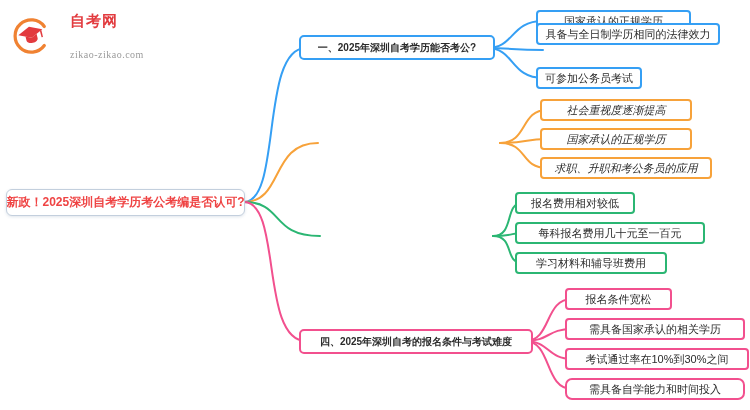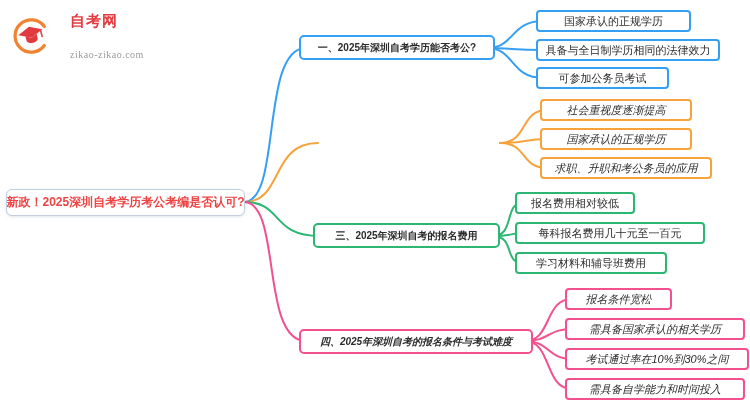--- a/index.html
+++ b/index.html
@@ -23,21 +23,21 @@
   }
   .node.root{
     border:1px solid #c3cfdd;border-radius:6px;font-weight:bold;color:#ef4444;
     box-shadow:0 1px 3px rgba(80,110,150,.18);font-size:12px;
   }
   .node.branch{font-weight:bold;height:25px;font-size:10px;}
   .node.leaf{height:22px;border-radius:4px;font-size:11px;border-width:2px;}
   .b1{border-color:#359ff4;}
   .b2{border-color:#f7a23a;font-style:italic;}
   .b3{border-color:#2bb673;}
-  .b4{border-color:#f2508e;font-style:italic;}
+  .b4{border-color:#f2508e;}
 
   .logo{position:absolute;left:12px;top:12px;display:flex;align-items:center;gap:20px;}
   .logo-text-name{color:#e23b3f;font-weight:bold;font-size:15px;letter-spacing:1px;}
   .logo-text-domain{color:#9a9a9a;font-size:10px;letter-spacing:.5px;margin-top:18px;font-family:Liberation Serif, serif;}
 </style>
 </head>
 <body>
 
 <div class="canvas">
 
@@ -78,31 +78,30 @@
     <div>
       <div class="logo-text-name">自考网</div>
       <div class="logo-text-domain">zikao-zikao.com</div>
     </div>
   </div>
 
   <div class="node root" style="left:6px;top:189px;width:239px;height:27px;">新政！2025深圳自考学历考公考编是否认可?</div>
 
   <div class="node branch b1" style="left:299px;top:35px;width:196px;">一、2025年深圳自考学历能否考公?</div>
   <div class="node leaf b1" style="left:536px;top:10px;width:155px;">国家承认的正规学历</div>
-  <div class="node leaf b1" style="left:536px;top:39px;width:184px;">具备与全日制学历相同的法律效力</div>
-  <div class="node leaf b1" style="left:536px;top:67px;width:133px;">可参加公务员考试</div>
+  <div class="node leaf b1" style="left:536px;top:23px;width:184px;">具备与全日制学历相同的法律效力</div>
+  <div class="node leaf b1" style="left:536px;top:67px;width:106px;">可参加公务员考试</div>
 
   <div class="node leaf b2" style="left:540px;top:99px;width:152px;">社会重视度逐渐提高</div>
   <div class="node leaf b2" style="left:540px;top:128px;width:152px;">国家承认的正规学历</div>
   <div class="node leaf b2" style="left:540px;top:157px;width:172px;">求职、升职和考公务员的应用</div>
 
-  <div class="node branch b3" style="left:313px;top:223px;width:187px;">三、2025年深圳自考的报名费用</div>
   <div class="node leaf b3" style="left:515px;top:192px;width:120px;">报名费用相对较低</div>
   <div class="node leaf b3" style="left:515px;top:222px;width:190px;">每科报名费用几十元至一百元</div>
   <div class="node leaf b3" style="left:515px;top:252px;width:152px;">学习材料和辅导班费用</div>
 
   <div class="node branch b4" style="left:299px;top:329px;width:234px;">四、2025年深圳自考的报名条件与考试难度</div>
   <div class="node leaf b4" style="left:565px;top:288px;width:107px;">报名条件宽松</div>
   <div class="node leaf b4" style="left:565px;top:318px;width:180px;">需具备国家承认的相关学历</div>
   <div class="node leaf b4" style="left:565px;top:348px;width:184px;">考试通过率在10%到30%之间</div>
-  <div class="node leaf b4" style="left:565px;top:378px;width:180px;">需具备自学能力和时间投入</div>
+  <div class="node leaf b4" style="left:565px;top:378px;width:180px;border-radius:7px;">需具备自学能力和时间投入</div>
 
 </div>
 
 </body></html>

